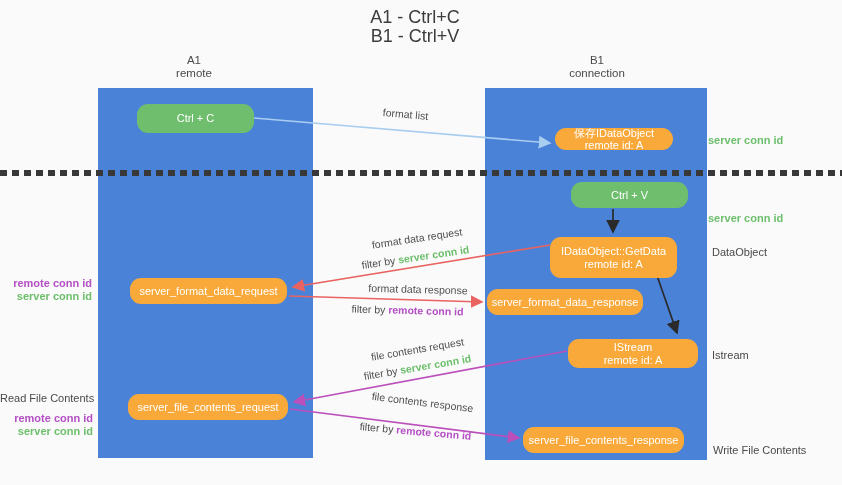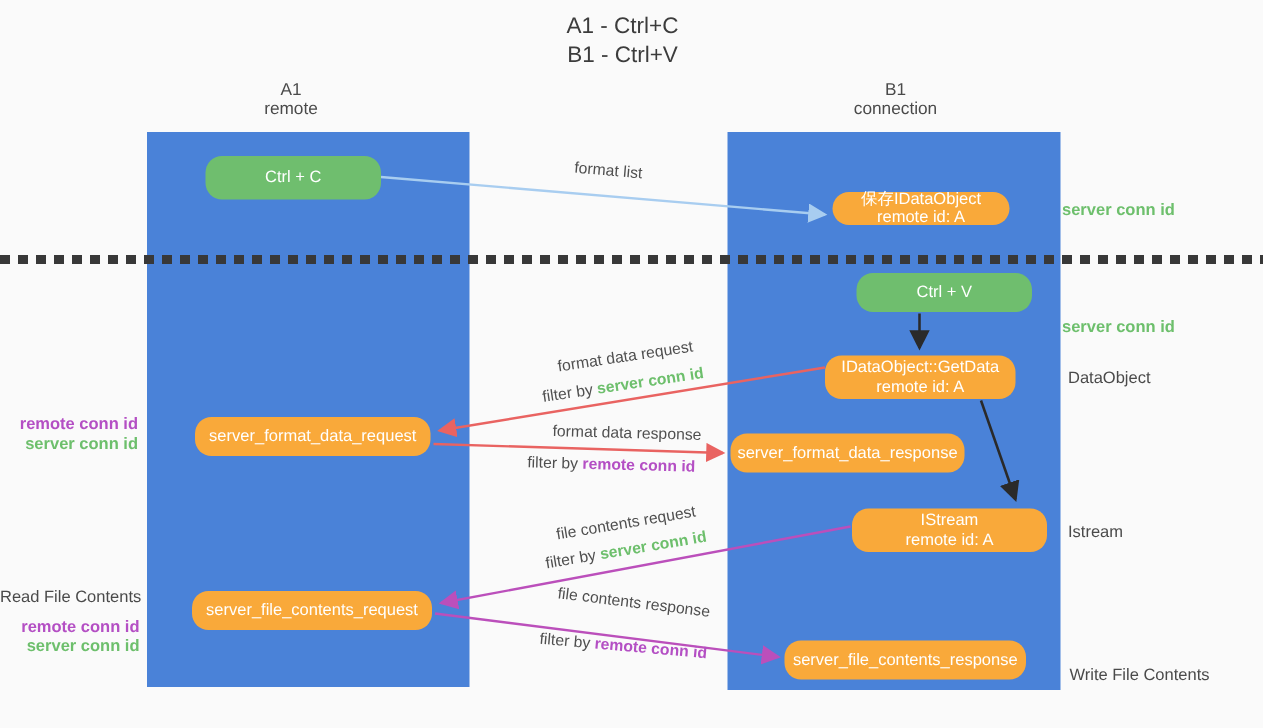--- a/index.html
+++ b/index.html
@@ -1,19 +1,19 @@
 <!DOCTYPE html>
 <html style="--background: #fafafa; --lane-blue: #4a82d8; --node-green: #6fbe6e; --node-orange: #f9a93a; --arrow-light-blue: #a8cdf0; --arrow-red: #e96361; --arrow-magenta: #bb4fbb; --arrow-black: #2a2a2a; --text-green: #6dbf6c; --text-purple: #b44fc4; --text-dark: #4a4a4a;"><head>
 <meta charset="utf-8">
 <style>
   html,body{margin:0;padding:0;}
   body{font-family:"Liberation Sans","DejaVu Sans",sans-serif;background:#fafafa;}
   .canvas{position:relative;width:842px;height:485px;background:var(--background,#fafafa);overflow:hidden;}
   .abs{position:absolute;}
-  .title{left:330px;top:8px;width:170px;text-align:center;font-size:15px;line-height:19px;color:#3c3c3c;}
+  .title{left:330px;top:8px;width:170px;text-align:center;font-size:18px;line-height:19px;color:#3c3c3c;}
   .lane-header{top:54px;width:120px;text-align:center;font-size:11.5px;line-height:13px;color:#4a4a4a;}
   .lane{top:88px;background:var(--lane-blue,#4a82d8);}
   .lane-left{left:98px;width:215px;height:370px;}
   .lane-right{left:485px;width:222px;height:372px;}
   .divider{left:0;top:170px;width:842px;height:6px;
     background:repeating-linear-gradient(90deg,#383838 0 7px,rgba(0,0,0,0) 7px 12px);}
   .node{position:absolute;display:flex;flex-direction:column;align-items:center;justify-content:center;
     color:#fff;font-size:11px;line-height:12.5px;text-align:center;border-radius:11px;}
   .node.green{background:var(--node-green,#6fbe6e);}
   .node.orange{background:var(--node-orange,#f9a93a);}
@@ -78,21 +78,21 @@
   <div class="node green" style="left:137px;top:104px;width:117px;height:29px;">
     <div>Ctrl + C</div>
   </div>
   <div class="node orange" style="left:555px;top:128px;width:118px;height:22px;">
     <div>保存IDataObject</div>
     <div>remote id: A</div>
   </div>
   <div class="node green" style="left:555px;top:182px;width:117px;height:26px;margin-left:16px;">
     <div>Ctrl + V</div>
   </div>
-  <div class="node orange" style="left:550px;top:237px;width:127px;height:29px;">
+  <div class="node orange" style="left:550px;top:237px;width:127px;height:41px;">
     <div>IDataObject::GetData</div>
     <div>remote id: A</div>
   </div>
   <div class="node orange" style="left:487px;top:289px;width:156px;height:26px;">
     <div>server_format_data_response</div>
   </div>
   <div class="node orange" style="left:130px;top:278px;width:157px;height:26px;">
     <div>server_format_data_request</div>
   </div>
   <div class="node orange" style="left:568px;top:339px;width:130px;height:29px;">

